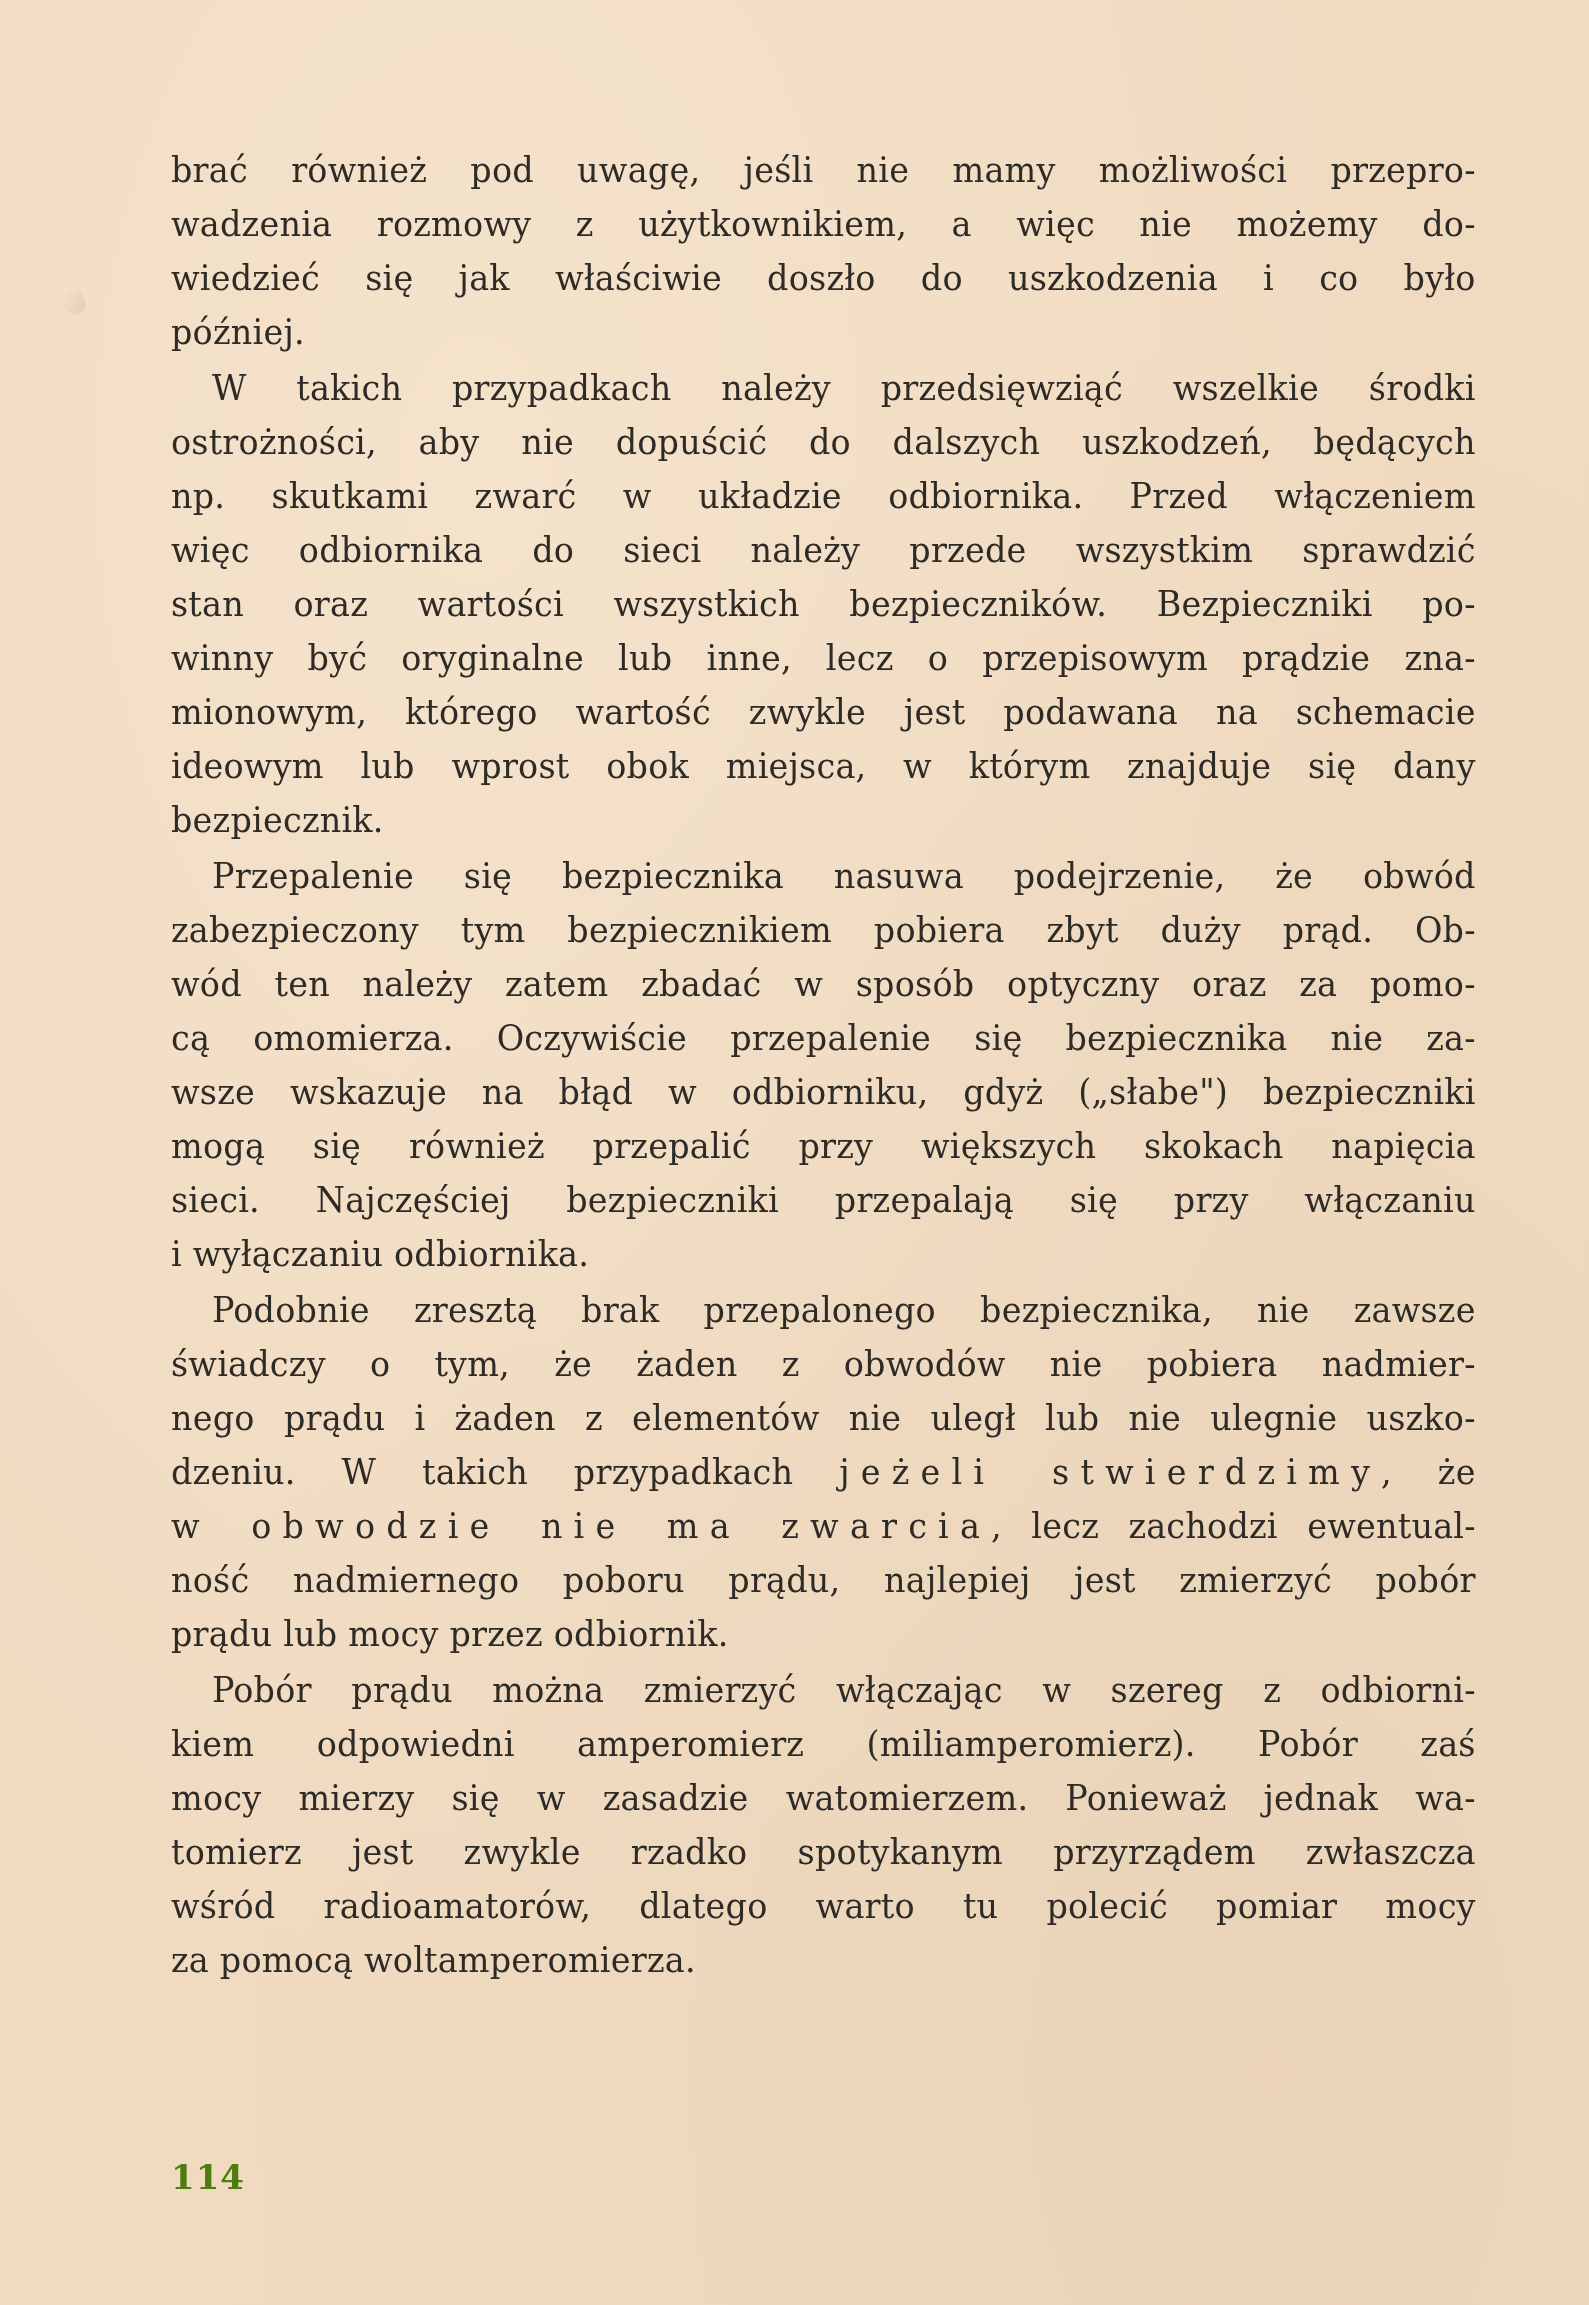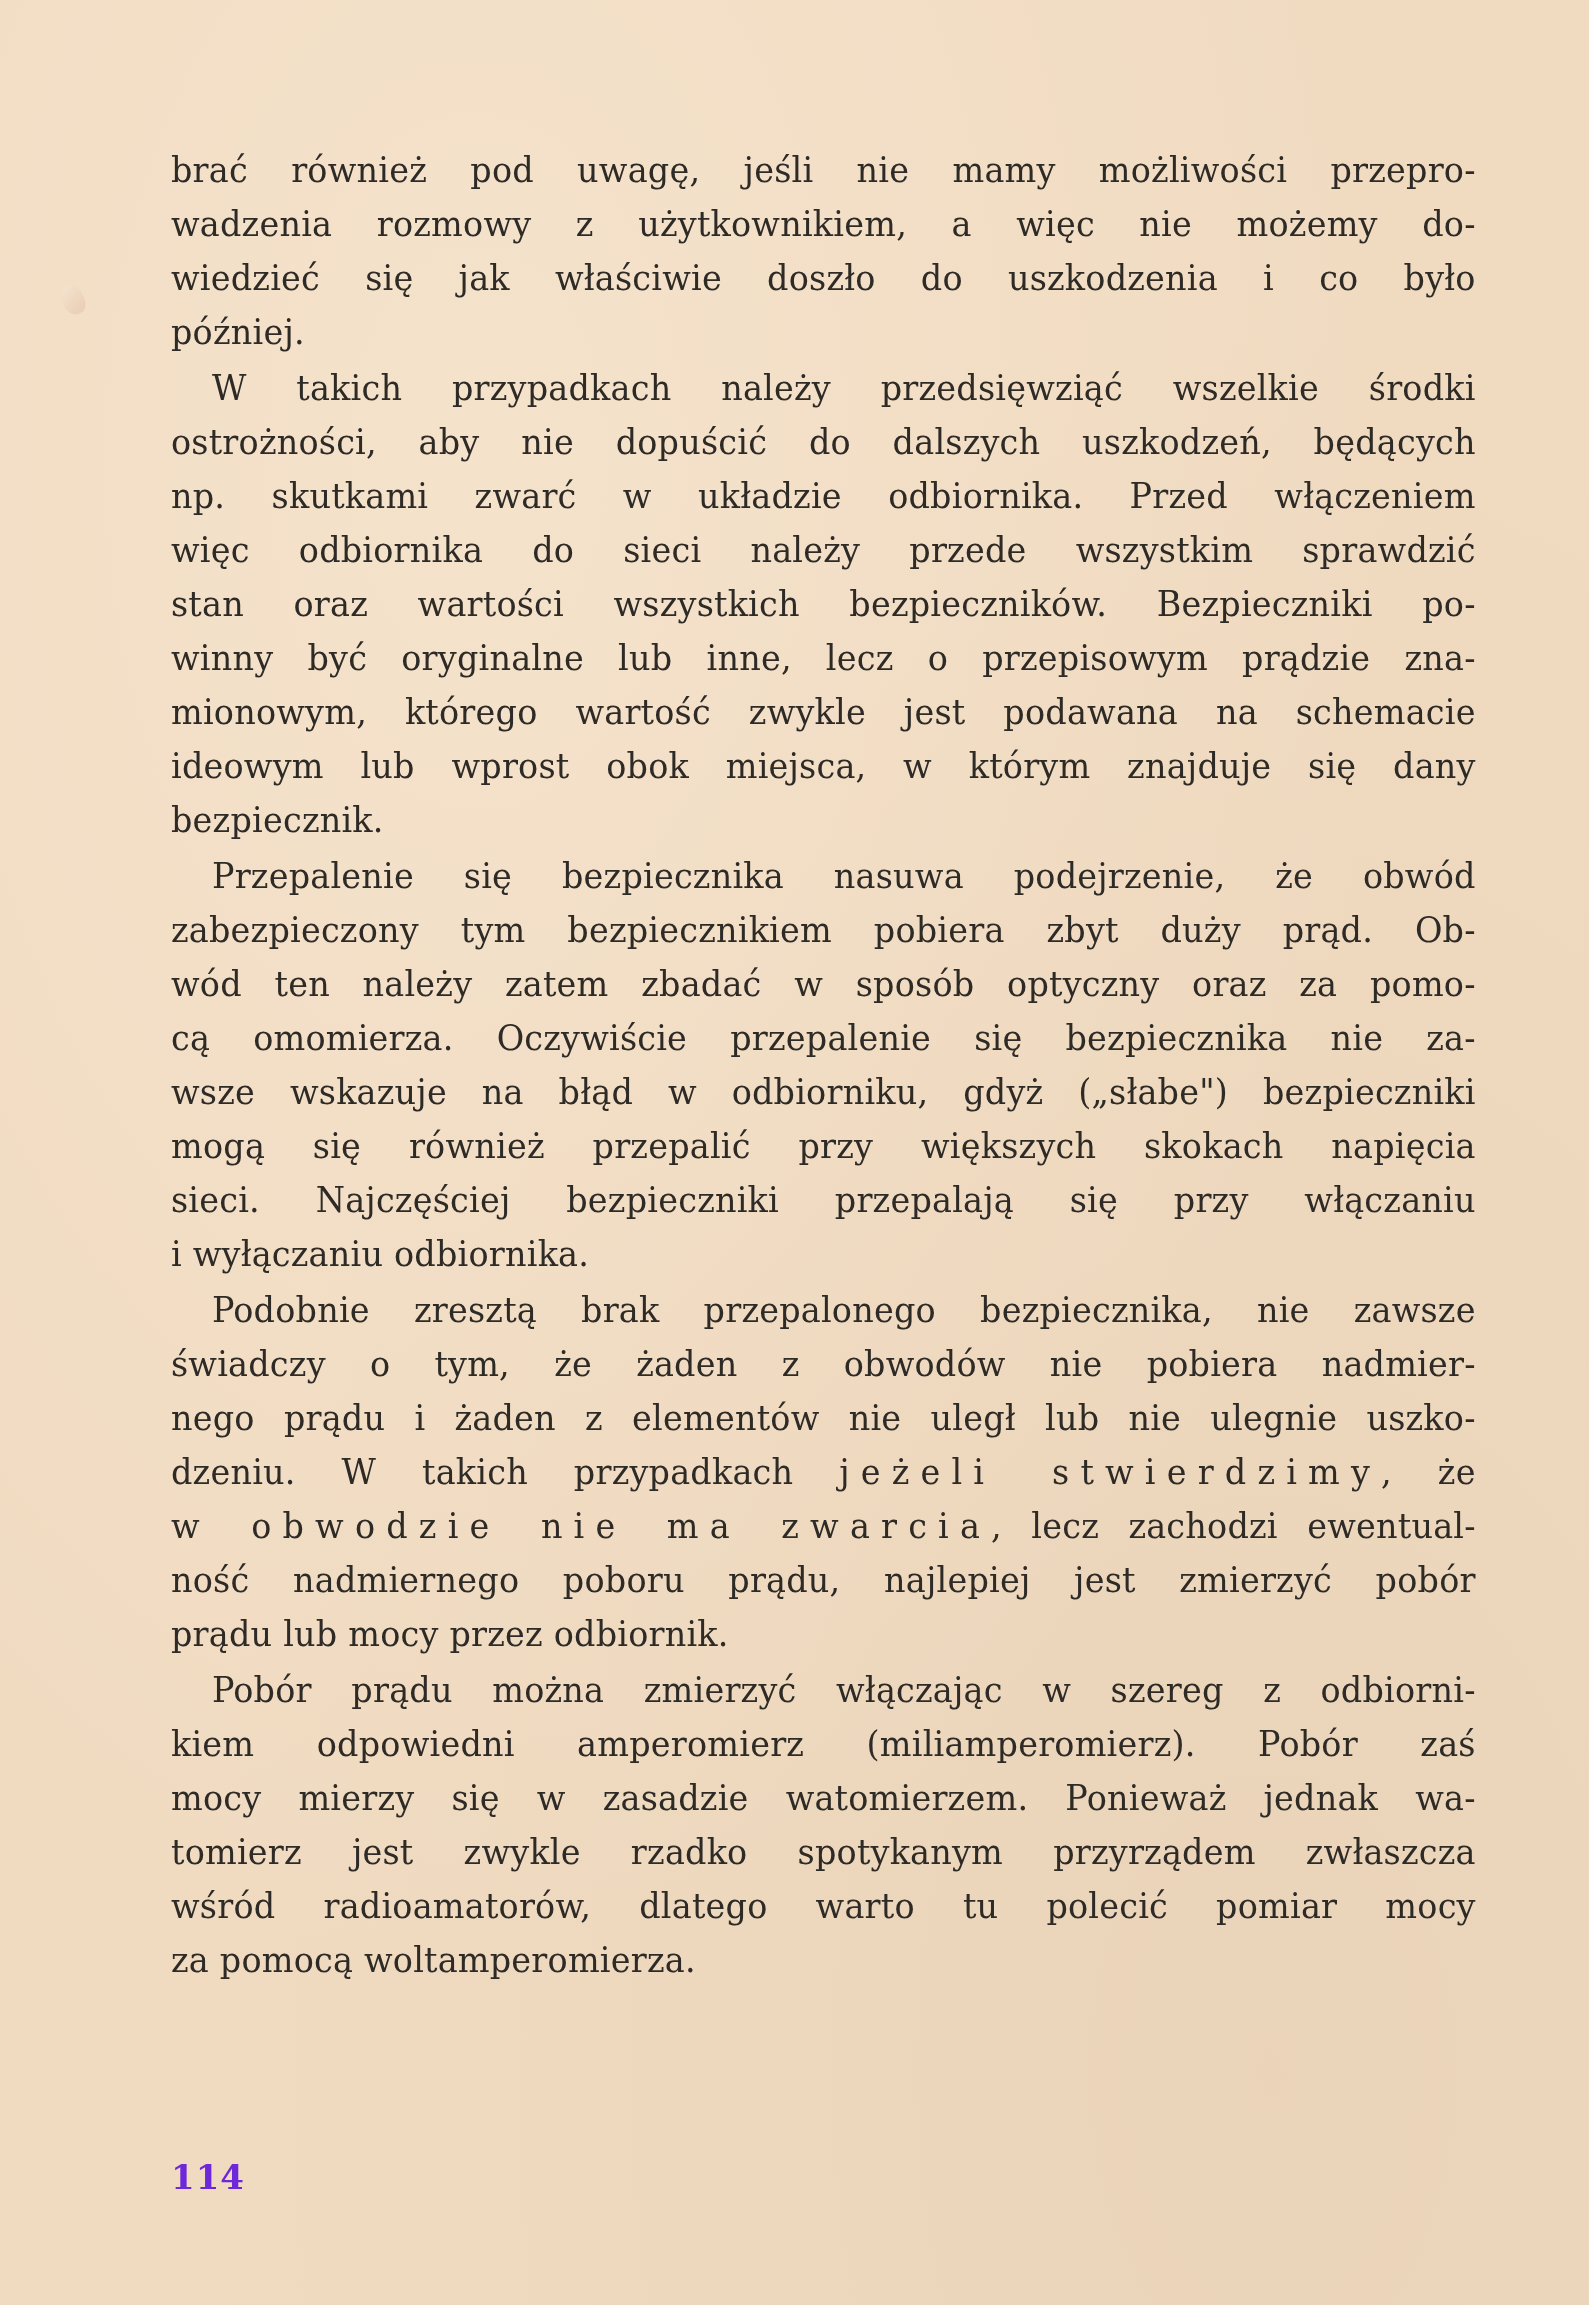--- a/index.html
+++ b/index.html
@@ -56,21 +56,21 @@
     .spaced {
       letter-spacing: 12px;
     }
     .page-number {
       position: absolute;
       left: 171px;
       top: 2157px;
       font-size: 34px;
       font-weight: bold;
       letter-spacing: 1px;
-      color: #6d28d9;
+      color: #4d7c0f;
     }
     .scrap {
       position: absolute;
       left: 62px;
       top: 285px;
       width: 22px;
       height: 30px;
       background: linear-gradient(160deg, #f6e4d2, #e6c9ae);
       border-radius: 60% 40% 50% 50%;
       transform: rotate(-30deg);

